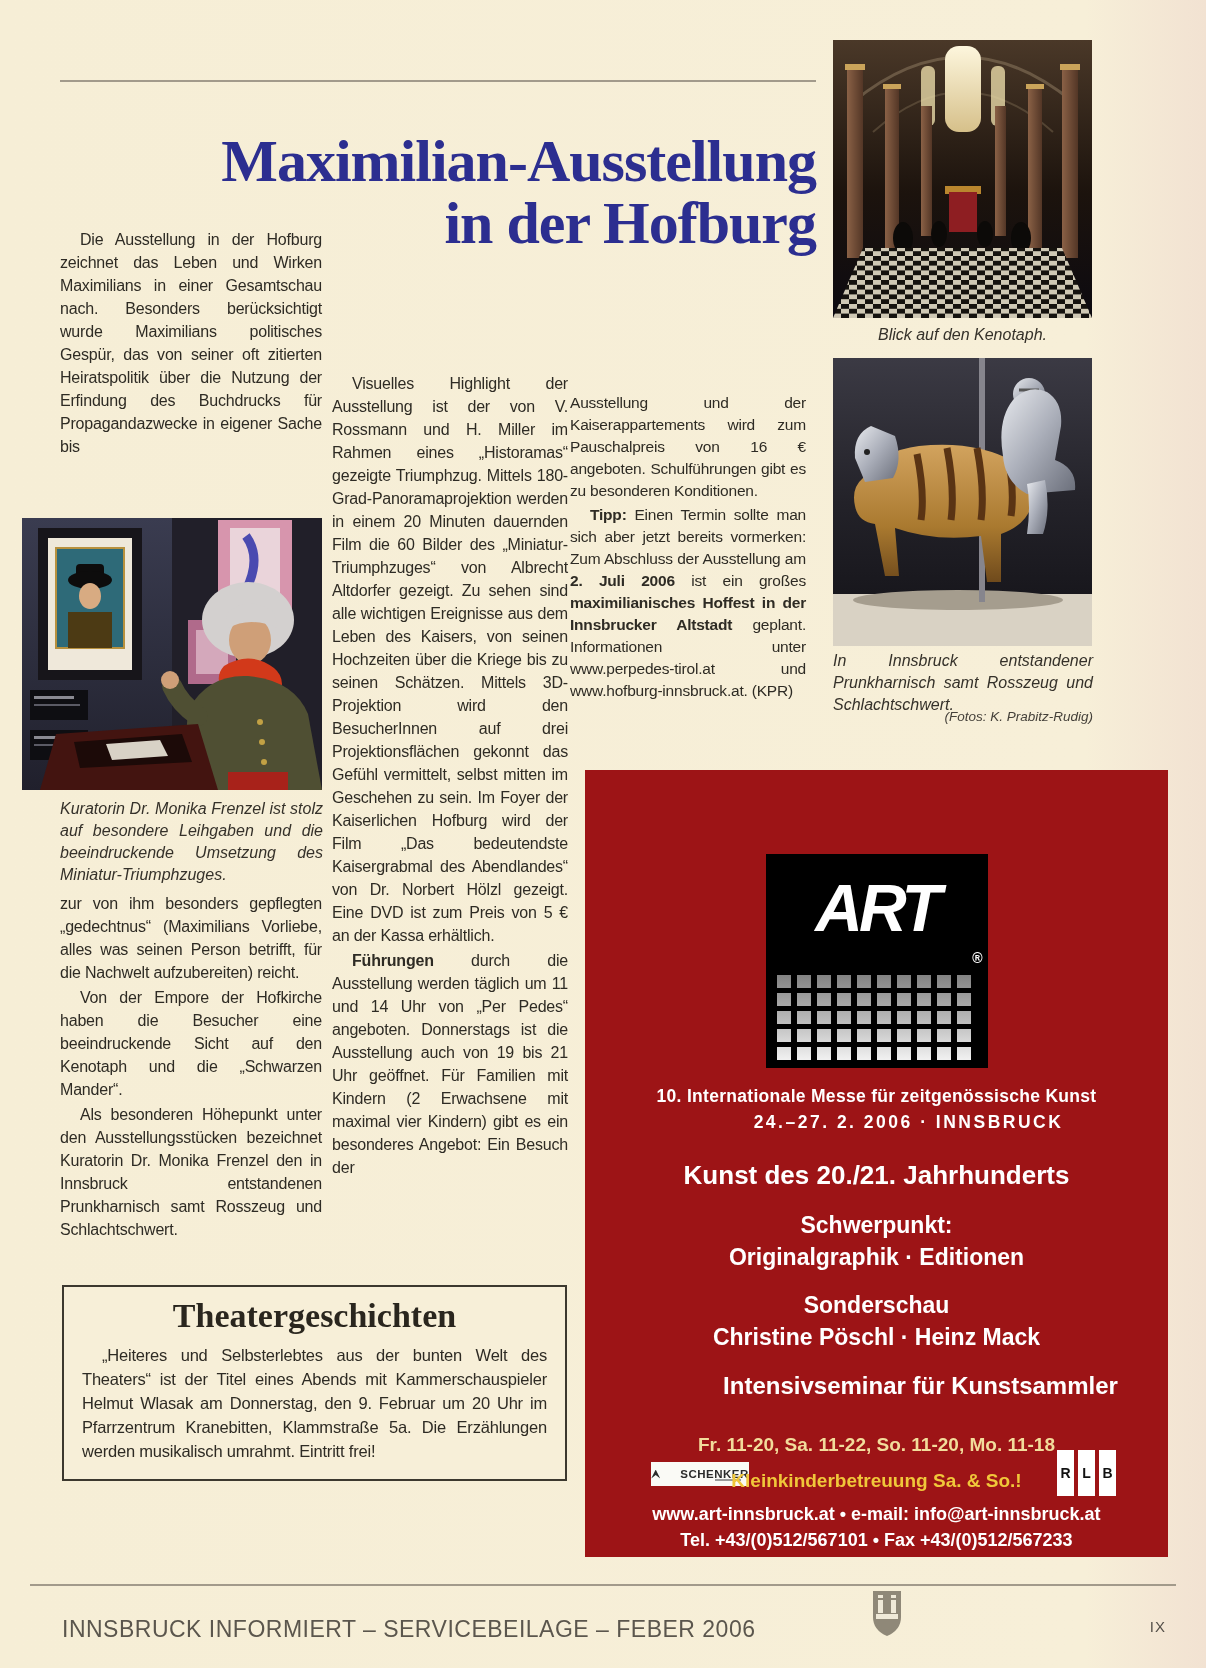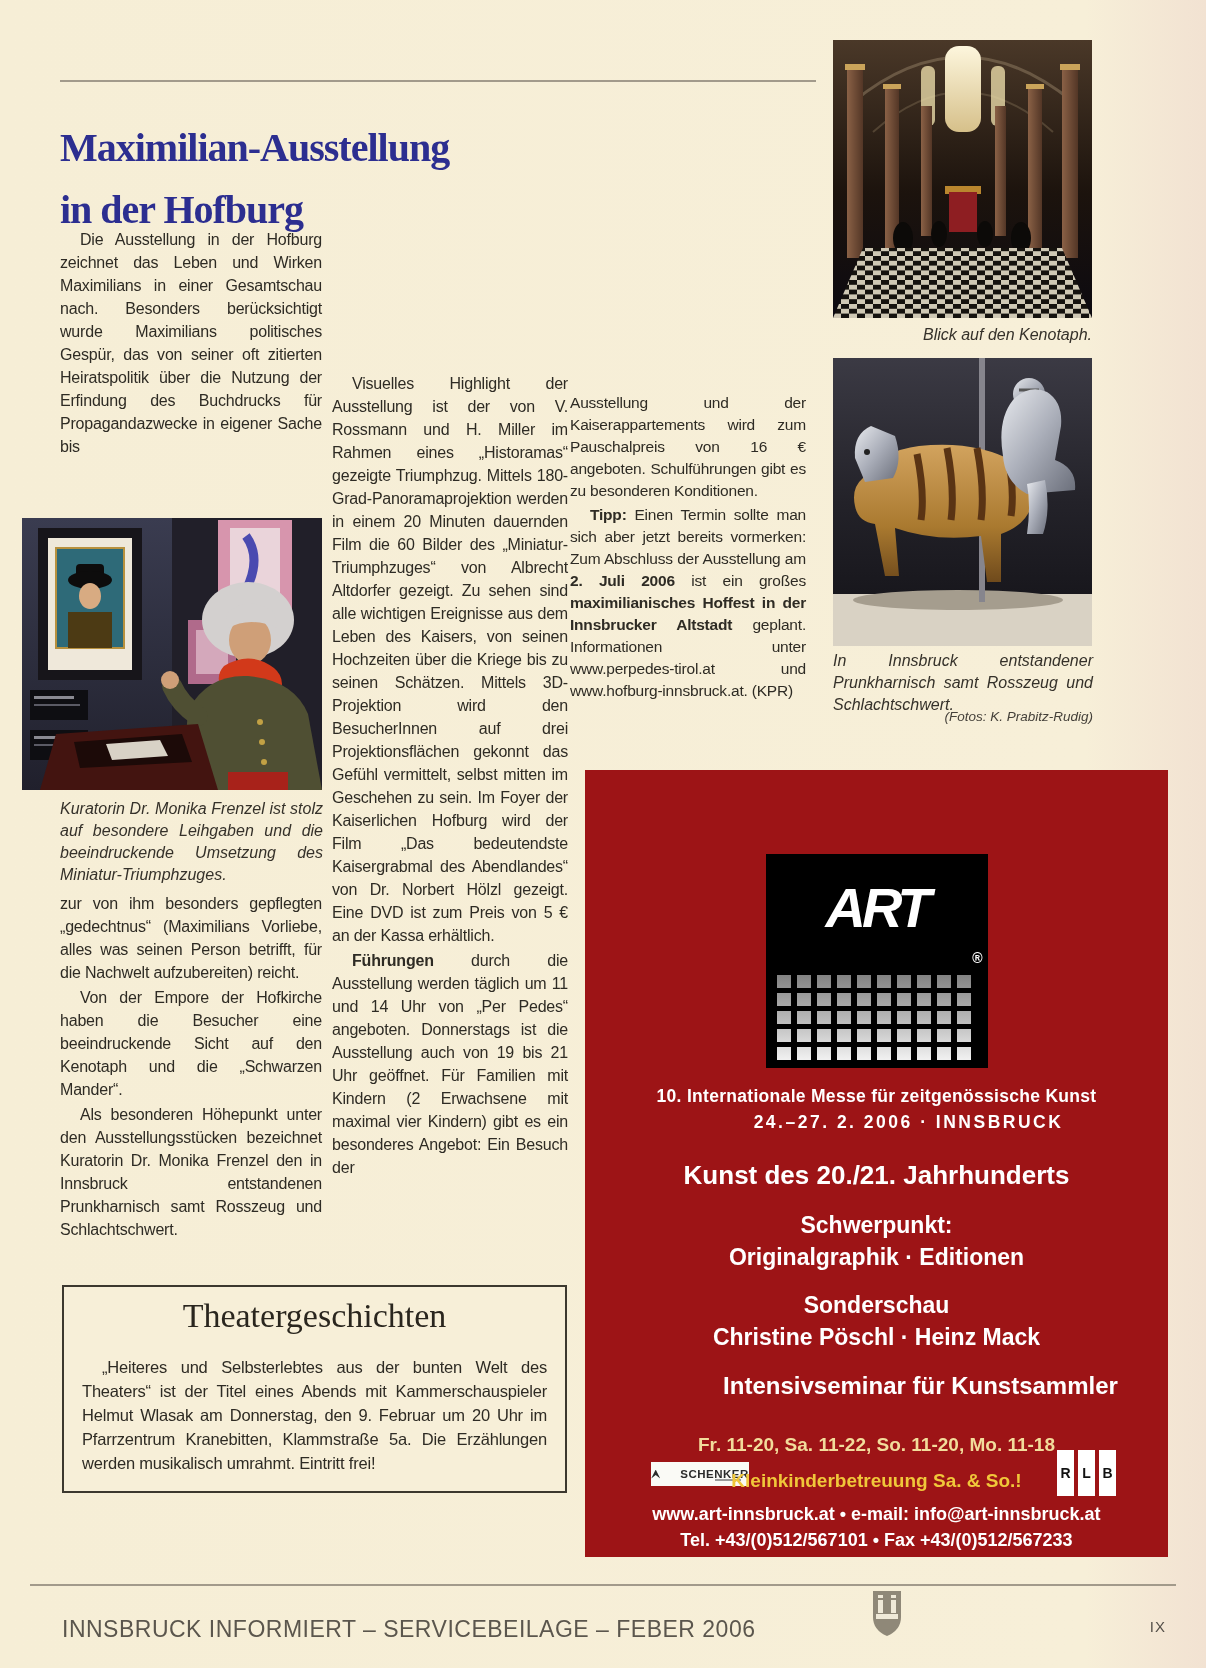--- a/index.html
+++ b/index.html
@@ -5,40 +5,40 @@
   html,body{margin:0;padding:0;}
   .page{position:relative;width:1206px;height:1668px;overflow:hidden;
         background:linear-gradient(90deg,#f6eed6 0%,#f7efd8 90%,#f2e2d2 100%);
         font-family:"Liberation Sans",sans-serif;color:#2e2b24;}
   .abs{position:absolute;}
   p{margin:0 0 2px 0;}
   .body{font-size:16px;line-height:23px;text-align:justify;letter-spacing:-0.2px;color:#2e2b24;}
   .ind{text-indent:20px;}
   .b{font-weight:700;}
   .rule{background:#a29a8b;height:2px;}
-  .headline{left:60px;top:90px;width:756px;text-align:left;
-            font-family:"Liberation Serif",serif;font-weight:700;font-size:40px;line-height:62px;
+  .headline{left:60px;top:90px;width:756px;text-align:right;
+            font-family:"Liberation Serif",serif;font-weight:700;font-size:60px;line-height:62px;
             color:#2c2e90;letter-spacing:-1px;}
   .lead{left:330px;top:226px;width:484px;text-align:center;font-weight:700;
         font-size:20px;line-height:26px;color:#2c2922;}
   .c1a{left:60px;top:228px;width:262px;}
   .c1b{left:60px;top:892px;width:262px;}
   .c2{left:332px;top:372px;width:236px;}
   .c3{left:570px;top:392px;width:236px;}
   .c3 .body{font-size:15.5px;line-height:22px;}
   figure{margin:0;}
   .caption{font-style:italic;font-size:16px;line-height:22px;color:#35312a;text-align:justify;}
   .credit{font-style:italic;font-size:13.5px;color:#45413a;text-align:right;}
   .photo{display:block;background:#111;}
   
   .ad{left:585px;top:770px;width:583px;height:787px;background:#9d1416;}
   .ad-line{position:absolute;left:0;width:100%;text-align:center;color:#fff;font-weight:700;}
   .ad-logo{position:absolute;left:50%;transform:translateX(-50%);top:84px;width:222px;height:214px;background:#000;}
   .ad-logo-text{display:block;text-align:center;margin-top:6px;font-style:italic;font-weight:900;
-                font-size:56px;line-height:96px;color:#fff;letter-spacing:-4px;}
+                font-size:66px;line-height:96px;color:#fff;letter-spacing:-4px;}
   .ad-reg{position:absolute;right:5px;top:96px;color:#fff;font-size:14px;font-weight:700;}
   .ad-grid{position:absolute;left:11px;top:116px;width:200px;height:90px;
      background:
        repeating-linear-gradient(90deg,transparent 0 14px,#000 14px 20px),
        repeating-linear-gradient(0deg,transparent 0 13px,#000 13px 18px),
        linear-gradient(180deg,#7d7d7d 0%,#b9b9b9 55%,#f1f1f1 100%);}
   .ad-l1{top:316px;font-size:17.5px;letter-spacing:0.3px;}
   .ad-l2{top:342px;font-size:17.5px;letter-spacing:2.5px;padding-left:32px;}
   .ad-l3{top:390px;font-size:26px;}
   .ad-l4{top:442px;font-size:23px;}
@@ -54,22 +54,22 @@
      display:flex;align-items:center;justify-content:center;gap:20px;
      color:#2b2b2b;font-size:11.5px;font-weight:700;letter-spacing:0.5px;}
   .sch-mark{width:9px;height:9px;background:#2b2b2b;
      clip-path:polygon(0 100%,50% 0,100% 100%,50% 60%);}
   .sch-sub{position:absolute;right:8px;bottom:5px;width:26px;height:2px;background:#9a9a9a;}
   .ad-rlb{position:absolute;right:52px;top:680px;display:flex;gap:4px;}
   .rlb-tile{width:17px;height:46px;background:#fff;color:#111;display:flex;align-items:center;
      justify-content:center;font-weight:700;font-size:14px;}
   
   .theater{left:62px;top:1285px;width:501px;border:2px solid #3c382e;background:#f7efd8;padding-bottom:14px;}
-  .theater-title{margin:10px 0 20px 0;text-align:center;font-family:"Liberation Serif",serif;
-     font-weight:400;font-size:34px;color:#2a261e;}
+  .theater-title{margin:10px 0 8px 0;text-align:center;font-family:"Liberation Serif",serif;
+     font-weight:700;font-size:34px;color:#2a261e;}
   .theater-body{padding:0 18px;font-size:16.5px;line-height:24px;}
   
   .footer-text{left:62px;top:1616px;font-size:23px;letter-spacing:0.5px;color:#5b564d;}
   .page-no{left:1090px;top:1618px;width:76px;text-align:right;font-size:15px;letter-spacing:1px;color:#55504a;}
 </style>
 </head>
 <body>
 
 <div class="page">
 
@@ -200,21 +200,21 @@
         <ellipse cx="70" cy="198" rx="10" ry="16"></ellipse>
         <ellipse cx="106" cy="194" rx="8" ry="13"></ellipse>
         <ellipse cx="152" cy="194" rx="8" ry="13"></ellipse>
         <ellipse cx="188" cy="198" rx="10" ry="16"></ellipse>
       </g>
       <rect x="112" y="146" width="36" height="8" fill="#b9862e"></rect>
       <rect x="116" y="152" width="28" height="40" fill="#8e1e22"></rect>
       <polygon points="30,208 229,208 259,278 0,278" fill="url(#chk)"></polygon>
     </svg>
   </figure>
-  <p class="abs caption" style="left:833px;top:324px;width:259px;text-align:right;">Blick auf den Kenotaph.</p>
+  <p class="abs caption" style="left:833px;top:324px;width:259px;text-align:center;">Blick auf den Kenotaph.</p>
 
   <figure class="abs" style="left:833px;top:358px;">
     <svg class="photo" width="259" height="288" viewBox="0 0 259 288" role="img">
       <defs>
         <linearGradient id="arbg" x1="0" y1="0" x2="0" y2="1">
           <stop offset="0" stop-color="#3b3a44"></stop>
             <stop offset=".5" stop-color="#232229"></stop>
             <stop offset="1" stop-color="#121116"></stop>
         </linearGradient>
         <linearGradient id="argold" x1="0" y1="0" x2="0" y2="1">

